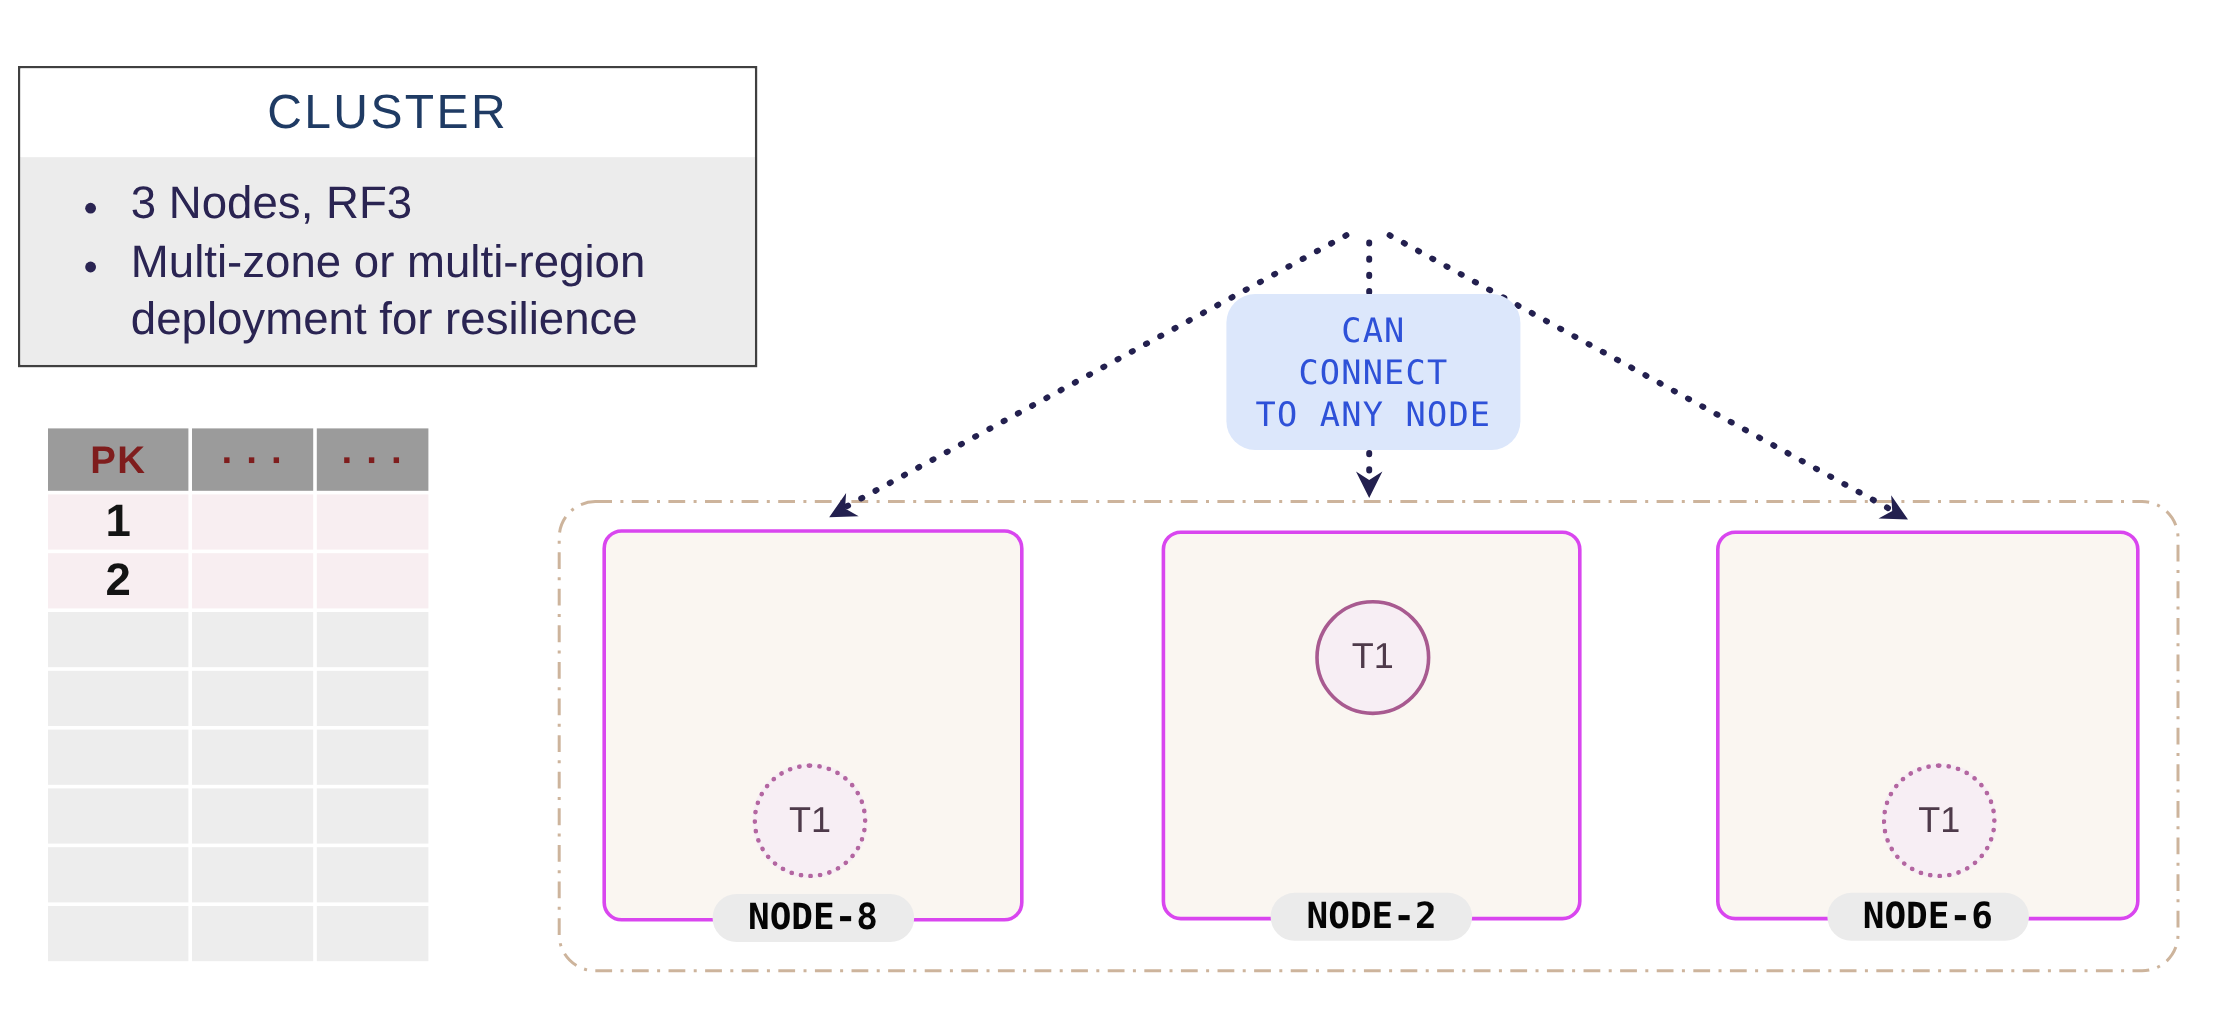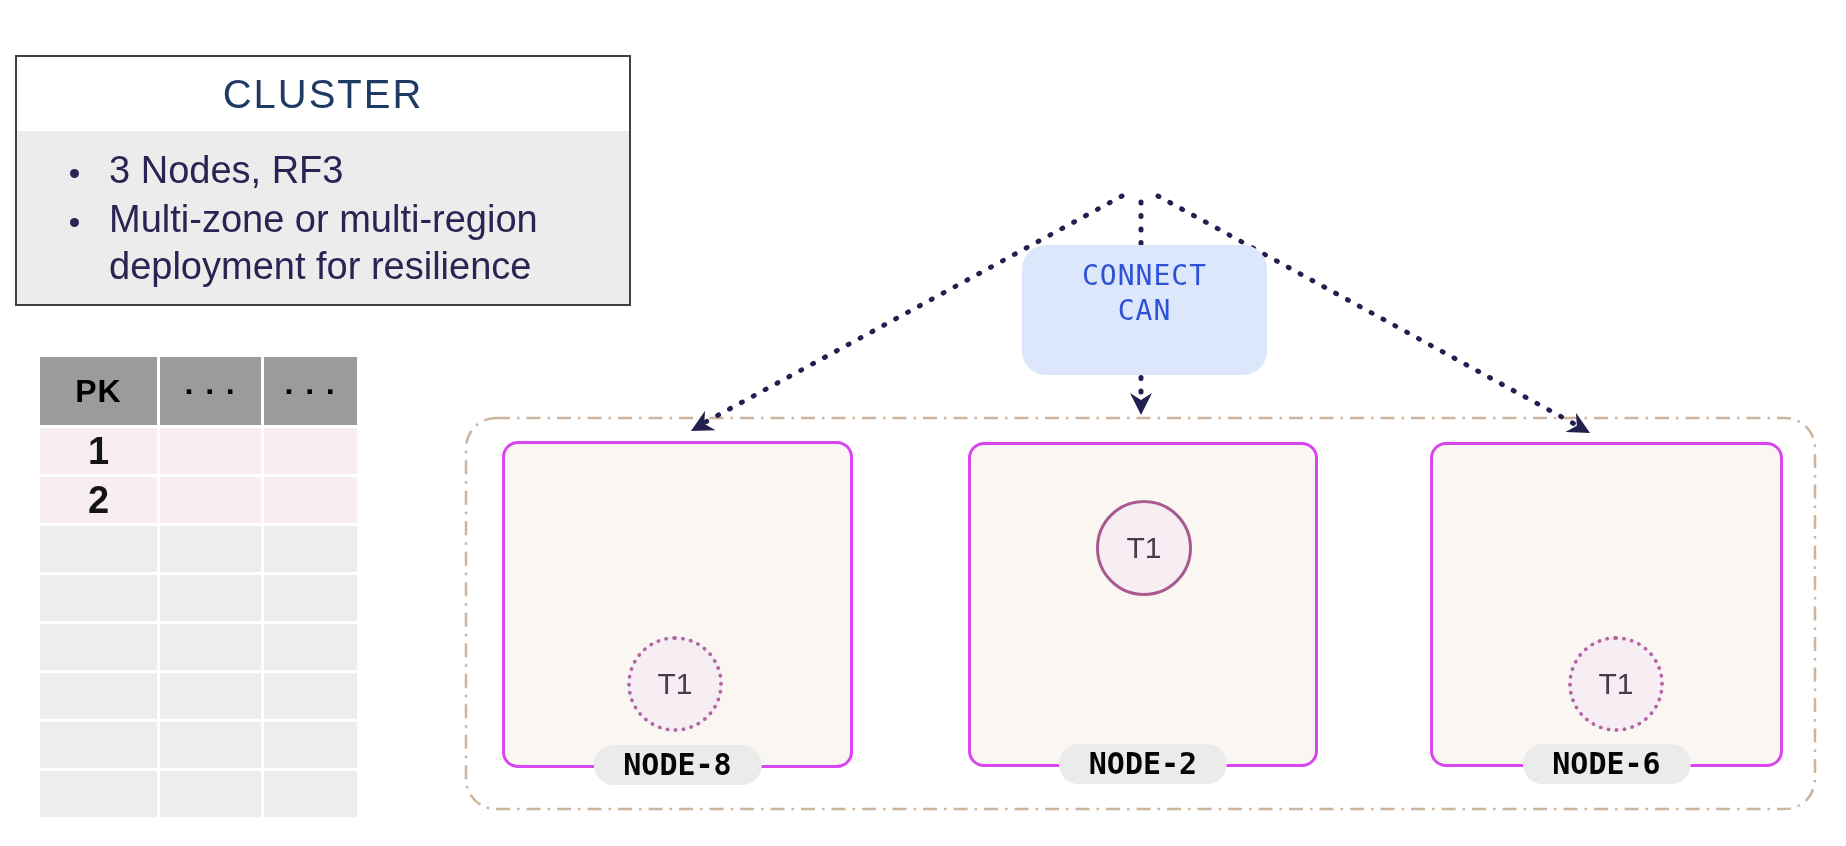--- a/index.html
+++ b/index.html
@@ -26,21 +26,21 @@
     padding-left:14px; margin-bottom:2px;
   }
   .info-body li::marker { color:#2a2452; font-size:30px; }
 
   
   .pk-table { position:absolute; left:40px; top:357px; }
   .t-row { display:flex; gap:3px; margin-bottom:3px; }
   .t-cell { display:flex; align-items:center; justify-content:center; box-sizing:border-box; }
   .c1 { width:117px; } .c2 { width:101px; } .c3 { width:93px; }
   .t-hcell {
-    height:68px; background:#9b9b9b; color:#000000;
+    height:52px; background:#9b9b9b; color:#7f1d1d;
     font-weight:bold; font-size:32px; letter-spacing:1px;
   }
   .t-hcell.dots { letter-spacing:10px; padding-left:10px; }
   .t-bcell { height:46px; background:#ededed; font-weight:bold; font-size:38px; color:#141414; }
   .t-row.filled .t-bcell { background:#f8eef1; }
 
   
   .app-circle {
     position:absolute; left:1087px; top:94px; width:106px; height:106px;
     border-radius:50%; background:#f0bc6a; z-index:6;
@@ -162,22 +162,23 @@
     <polyline class="dotline" points="1122,196 700,425"></polyline>
     <path class="dart" d="M 0 0 L -22 -11 L -15 0 L -22 11 Z" transform="translate(691,431) rotate(151.5)"></path>
     <polyline class="dotline" points="1141,202 1141,398"></polyline>
     <path class="dart" d="M 0 0 L -22 -11 L -15 0 L -22 11 Z" transform="translate(1141,415) rotate(90)"></path>
     <polyline class="dotline" points="1158,196 1580,427"></polyline>
     <path class="dart" d="M 0 0 L -22 -11 L -15 0 L -22 11 Z" transform="translate(1590,433) rotate(28.7)"></path>
   </svg>
 
 
   <div class="note">
+    <div>CAN</div>
     <div>CONNECT</div>
-    <div>CAN</div>
+    <div>TO ANY NODE</div>
   </div>
 
   <div class="node node-1">
     <div class="tablet dotted tablet-pos-1">T1</div>
     <div class="node-pill">NODE-8</div>
   </div>
 
   <div class="node node-2">
     <div class="tablet solid tablet-pos-2">T1</div>
     <div class="node-pill">NODE-2</div>

